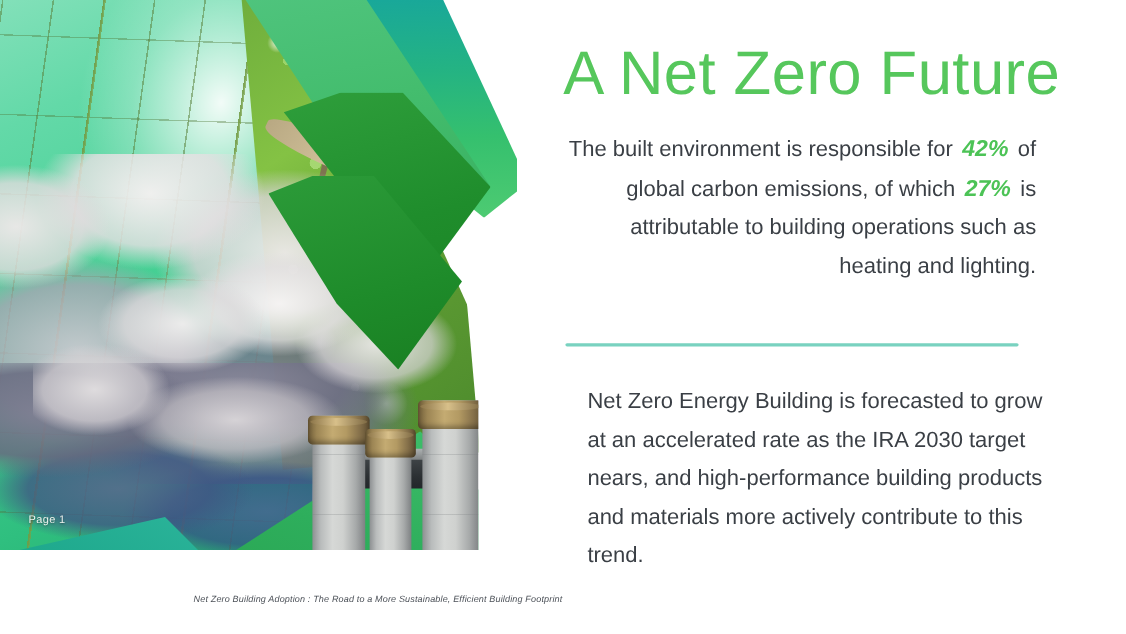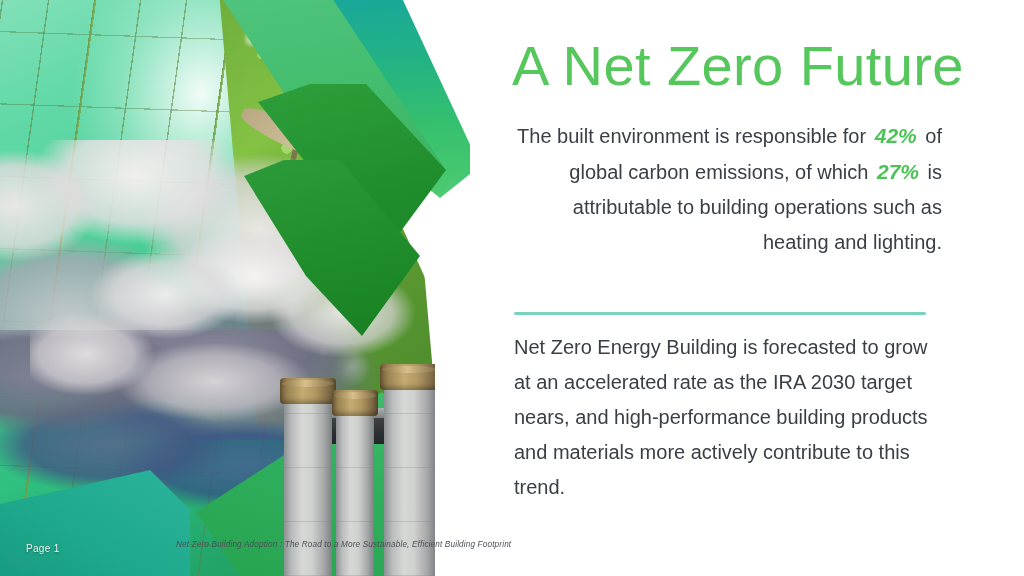--- a/index.html
+++ b/index.html
@@ -13,21 +13,21 @@
     position: relative;
     width: 1024px; height: 576px;
     background: #ffffff;
     overflow: hidden;
   }
 
   
   .visual {
     position: absolute;
     left: 0; top: 0;
-    width: 470px; height: 576px;
+    width: 470px; height: 500px;
     overflow: hidden;
     padding-left: 17px;
   }
 
   
   .facade {
     position: absolute;
     left: -40px; top: -30px;
     width: 340px; height: 640px;
     background:
@@ -233,21 +233,21 @@
   }
   .para {
     position: absolute; left: 2px;
     width: 428px;
     font-size: 20px;
     line-height: 35px;
     color: #3a3f45;
     font-weight: 400;
   }
   .para-one { top: 118px; text-align: right; }
-  .para-two { top: 330px; width: 418px; }
+  .para-two { top: 348px; width: 418px; margin-left: 20px; }
   .hl {
     color: #4cc356;
     font-weight: 700;
     font-style: italic;
     font-size: 21px;
     padding: 0 3px;
   }
   .divider {
     position: absolute; left: 2px; top: 312px;
     width: 412px; height: 3px;

